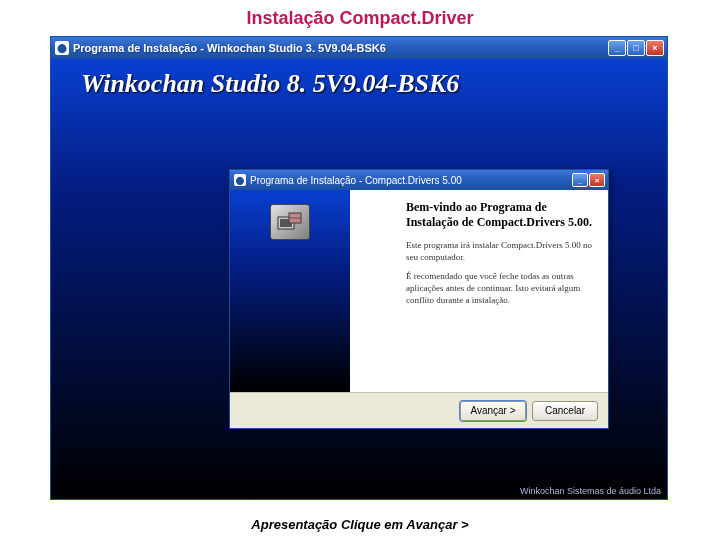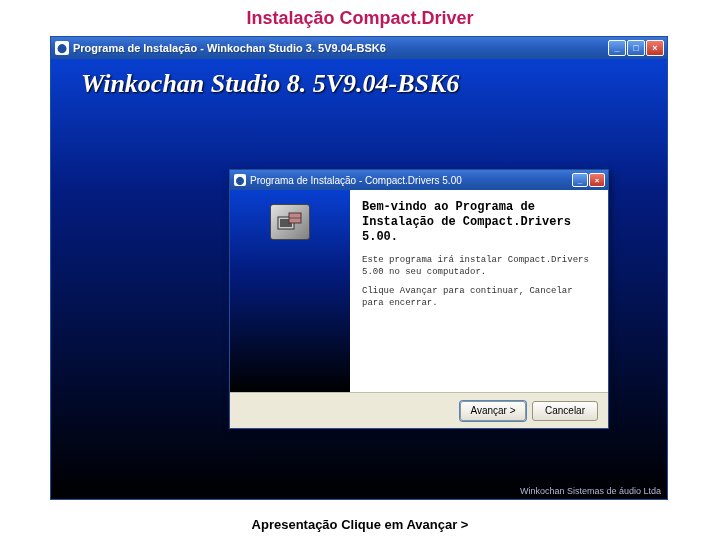--- a/index.html
+++ b/index.html
@@ -23,20 +23,21 @@
   }
   .slide-caption {
     position: absolute;
     bottom: 8px;
     left: 0;
     width: 100%;
     text-align: center;
     font-size: 13px;
     font-weight: bold;
     color: #000;
+    font-style: italic;
   }
   .outer-window {
     position: absolute;
     top: 36px;
     left: 50px;
     width: 618px;
     height: 464px;
     border: 1px solid #1c4fa0;
     background: #fff;
   }
@@ -179,21 +180,22 @@
     align-items: center;
     justify-content: center;
     color: #222;
     font-size: 22px;
   }
   .inner-right {
     flex: 1;
     padding: 10px 12px;
     font-size: 10px;
     color: #000;
-    font-family: Liberation Mono, monospace;
+    font-family: Liberation Serif, serif;
+    margin-left: 44px;
   }
   .inner-right h3 {
     font-size: 12px;
     font-weight: bold;
     margin-bottom: 10px;
     line-height: 1.25;
   }
   .inner-right p {
     font-size: 9px;
     margin-bottom: 8px;
@@ -264,21 +266,21 @@
                 <rect x="1" y="6" width="16" height="12" fill="#ccc" stroke="#333" stroke-width="1"></rect>
                 <rect x="3" y="8" width="12" height="8" fill="#555"></rect>
                 <rect x="12" y="2" width="12" height="10" fill="#b88" stroke="#533" stroke-width="1"></rect>
                 <line x1="12" y1="7" x2="24" y2="7" stroke="#533" stroke-width="0.7"></line>
               </svg>
             </div>
           </div>
           <div class="inner-right">
             <h3>Bem-vindo ao Programa de Instalação de Compact.Drivers 5.00.</h3>
             <p>Este programa irá instalar Compact.Drivers 5.00 no seu computador.</p>
-            <p>Clique Avançar para continuar, Cancelar para encerrar.</p>
+            <p>É recomendado que você feche todas as outras aplicações antes de continuar. Isto evitará algum conflito durante a instalação.</p>
           </div>
         </div>
         <div class="inner-footer">
           <div class="dlg-btn primary">Avançar &gt;</div>
           <div class="dlg-btn">Cancelar</div>
         </div>
       </div>
     </div>
 
   </div>

